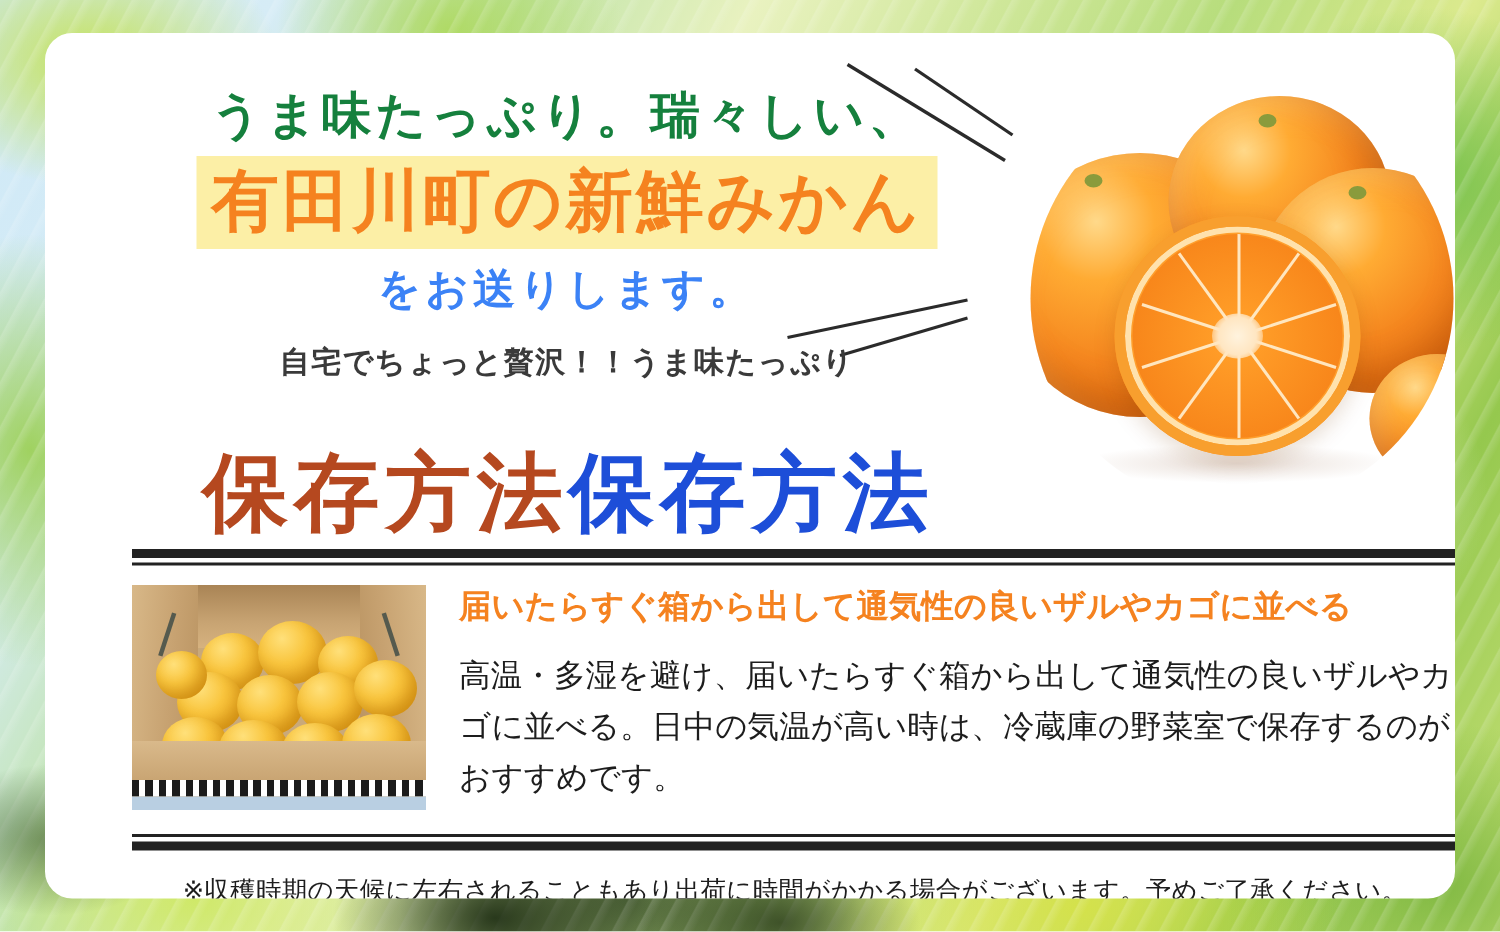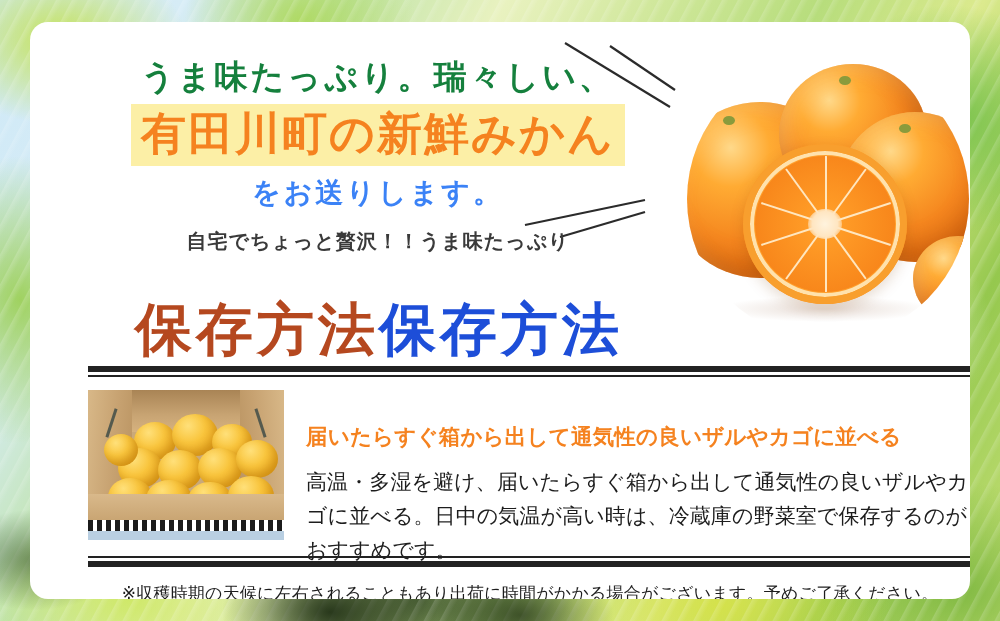--- a/index.html
+++ b/index.html
@@ -284,21 +284,20 @@
   }
 
   .body-text { flex: 1 1 auto; padding-top: 2px; }
   .body-heading {
     color: #f5821f;
     font-size: 21.5px;
     font-weight: 700;
     letter-spacing: .2px;
     line-height: 1.2;
     white-space: nowrap;
-    margin-top: 32px;
   }
   .body-para {
     margin-top: 15px;
     color: #1d1d1d;
     font-size: 21px;
     line-height: 1.62;
     letter-spacing: .1px;
   }
 
   

